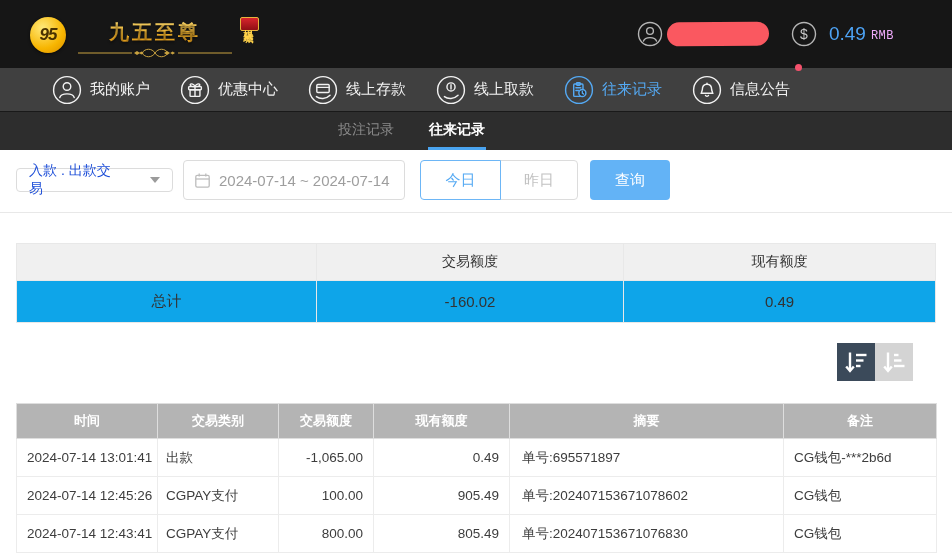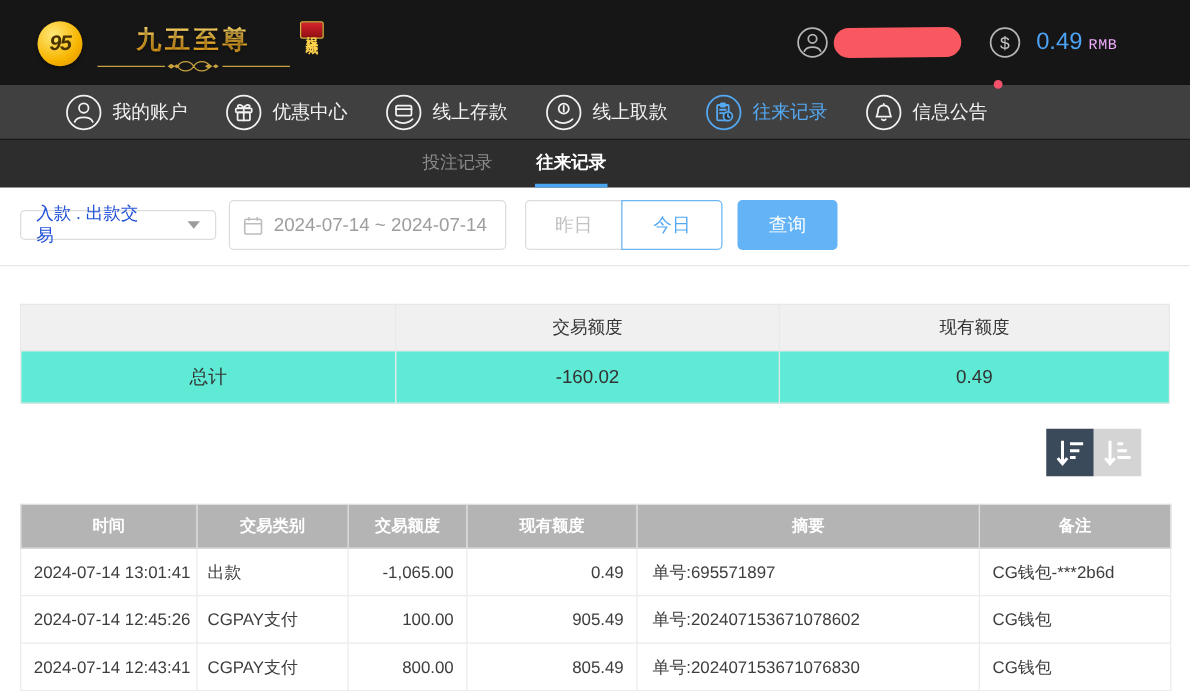--- a/index.html
+++ b/index.html
@@ -113,21 +113,21 @@
   .divider { border: none; border-top: 1px solid #e8e8e8; margin: 12px -16px 0 -16px; }
 
   
   .summary-table { width: 920px; border-collapse: collapse; margin-top: 30px; }
   .summary-table th {
     background: #f0f0f0; height: 37px; font-weight: normal; font-size: 14px; color: #333;
     border: 1px solid #e8e8e8; text-align: center;
   }
   .summary-table td {
     height: 42px; font-size: 15px; color: #333;
-    border: 1px solid #e8e8e8; text-align: center; background: #5eead4;
+    border: 1px solid #e8e8e8; text-align: center; background: #0ea5e9;
   }
   .sum-col-0 { width: 300px; } .sum-col-1 { width: 307px; }
 
   
   .sort-row { display: flex; justify-content: flex-end; margin: 20px 23px 0 0; }
   .sort-btn { width: 38px; height: 38px; border: none; cursor: pointer; display: flex; align-items: center; justify-content: center; padding: 0; }
   .sort-btn.active { background: #3b4a5a; }
   .sort-btn.inactive { background: #d4d4d4; }
 
   
@@ -268,22 +268,22 @@
       <svg width="17" height="17" viewBox="0 0 17 17" fill="none" stroke="#bdbdbd" stroke-width="1.3">
         <rect x="1.8" y="3.4" width="13.4" height="11.8" rx="1.4"></rect>
         <line x1="5.2" y1="1.6" x2="5.2" y2="4.6"></line>
         <line x1="11.8" y1="1.6" x2="11.8" y2="4.6"></line>
         <line x1="1.8" y1="7" x2="15.2" y2="7"></line>
       </svg>
       <span>2024-07-14 ~ 2024-07-14</span>
     </div>
 
     <div class="quick-group">
+      <button class="quick-btn qb-0 active">今日</button>
       <button class="quick-btn qb-1">昨日</button>
-      <button class="quick-btn qb-0 active">今日</button>
     </div>
 
     <button class="query-btn">查询</button>
   </div>
 
   <hr class="divider">
 
   <table class="summary-table">
     <thead>
       <tr>

